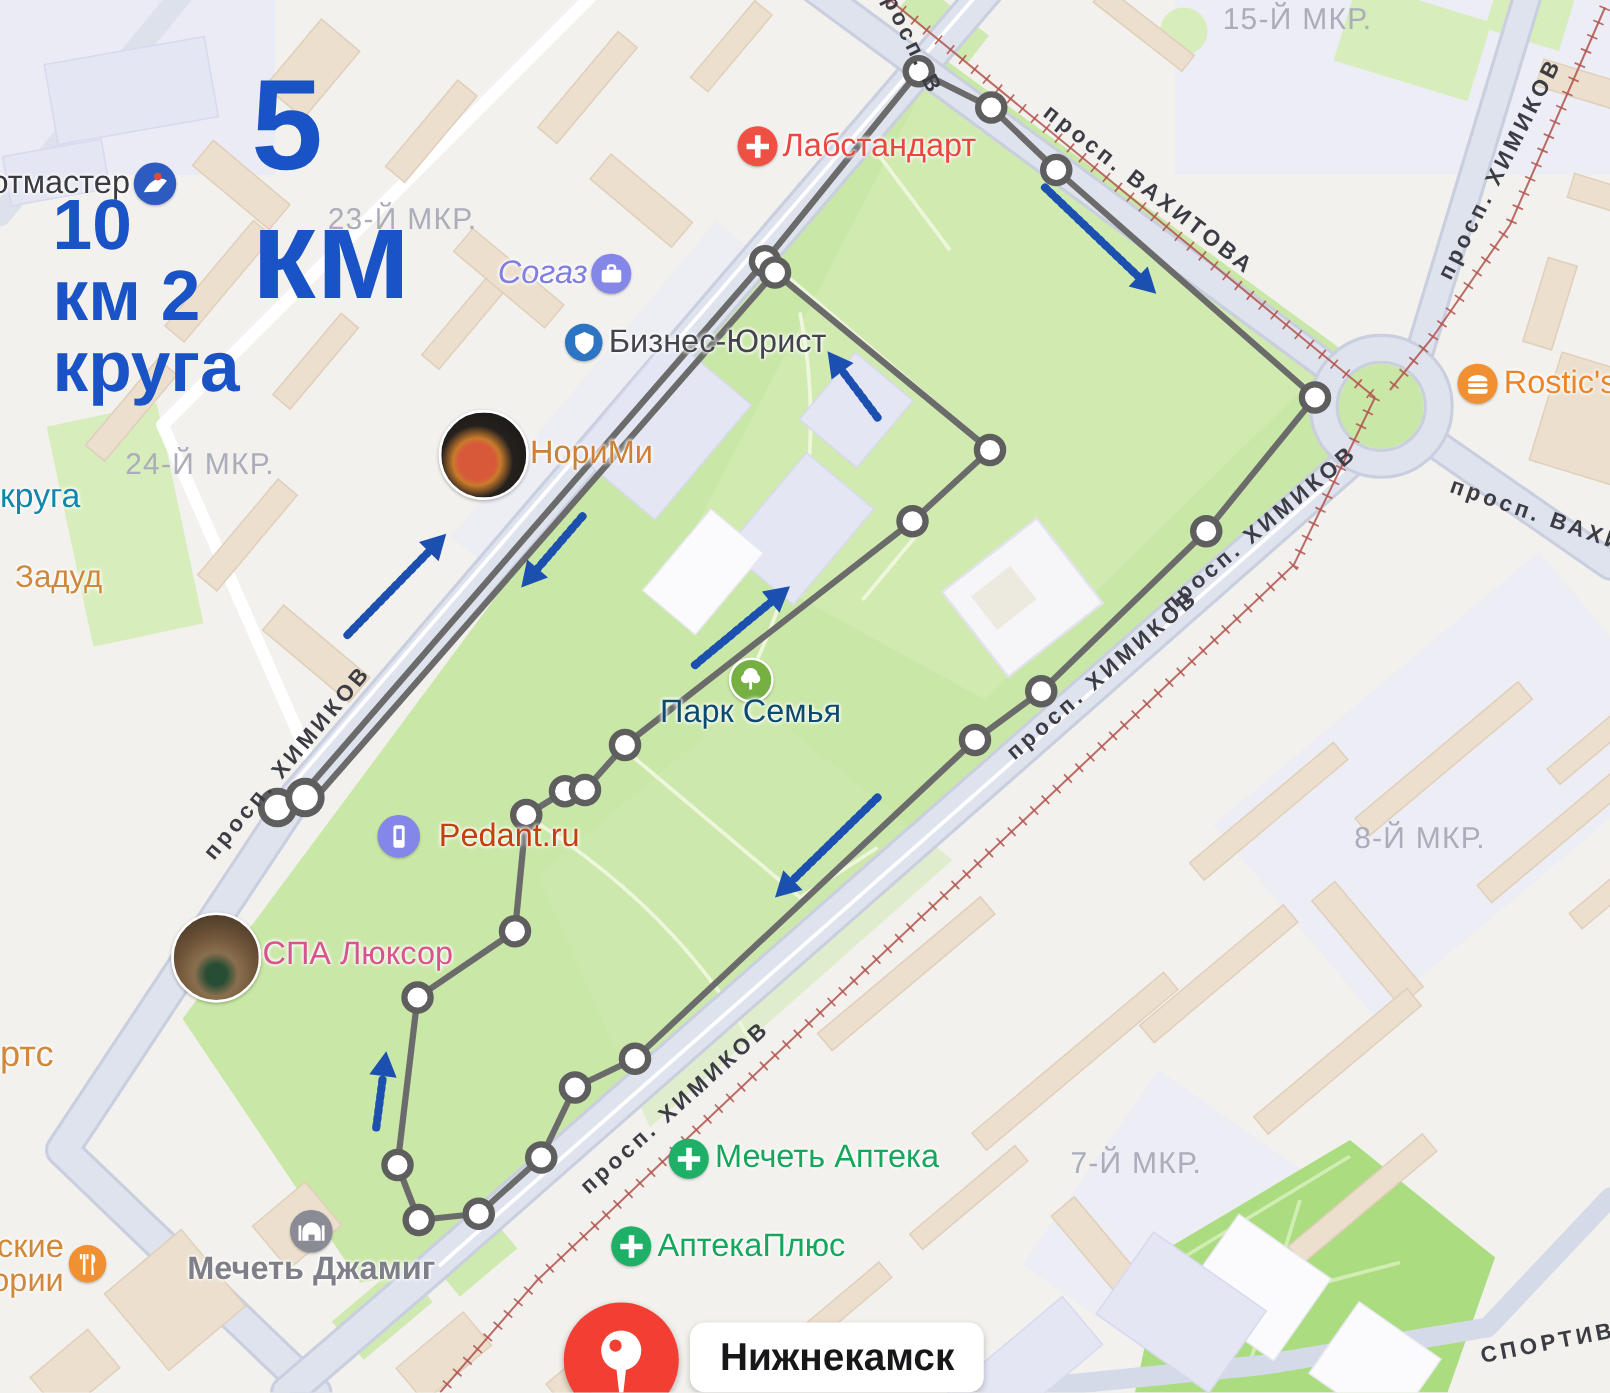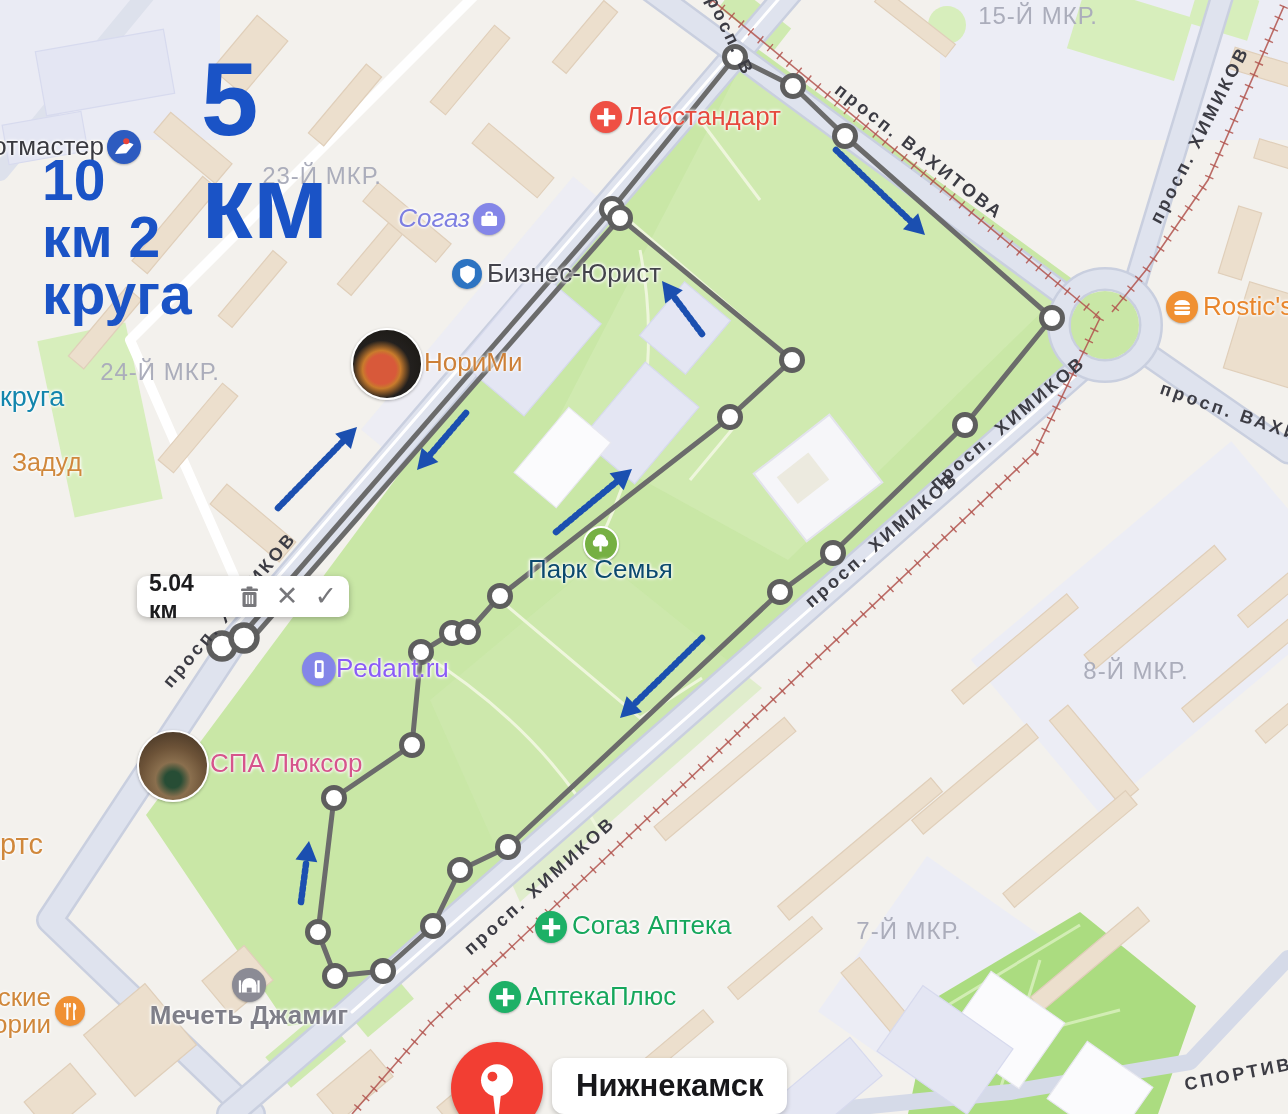--- a/index.html
+++ b/index.html
@@ -373,29 +373,29 @@
           <rect x="9" y="9" width="2" height="8" fill="#fff"></rect>
         </svg>
       </div>
       <div class="lbl poi-label" style="color: #0c4a6e; top: 569px; left: 528px; transform: translateY(-50%);">Парк Семья</div>
       <div class="poi-icon" style="left: 302px; top: 652px; width: 34px; height: 34px; background: rgb(132, 134, 232);">
         <svg width="66%" height="66%" viewBox="0 0 20 20">
           <rect x="6" y="2" width="8" height="16" rx="2" fill="#fff"></rect>
           <rect x="8" y="4.5" width="4" height="8" fill="#8486e8"></rect>
         </svg>
       </div>
-      <div class="lbl poi-label" style="color: #8b5cf6; top: 668px; left: 336px; transform: translateY(-50%); text-align: right;">Pedant.ru</div>
+      <div class="lbl poi-label" style="color: #c2410c; top: 668px; left: 351px; transform: translateY(-50%); text-align: right;">Pedant.ru</div>
       <div class="photo photo-spa" style="left: 137px; top: 730px; width: 68px; height: 68px;"></div>
       <div class="lbl poi-label" style="color: rgb(214, 85, 140); top: 763px; left: 210px; transform: translateY(-50%);">СПА Люксор</div>
       <div class="poi-icon" style="left: 535px; top: 911px; width: 32px; height: 32px; background: rgb(29, 176, 102);">
         <svg width="70%" height="70%" viewBox="0 0 20 20">
           <path d="M8 2 h4 v6 h6 v4 h-6 v6 h-4 v-6 H2 V8 h6 Z" fill="#fff"></path>
         </svg>
       </div>
-      <div class="lbl poi-label" style="color: rgb(22, 167, 92); top: 925px; left: 572px; transform: translateY(-50%);">Согаз Аптека</div>
+      <div class="lbl poi-label" style="color: rgb(22, 167, 92); top: 925px; left: 572px; transform: translateY(-50%);">Мечеть Аптека</div>
       <div class="poi-icon" style="left: 489px; top: 981px; width: 32px; height: 32px; background: rgb(29, 176, 102);">
         <svg width="70%" height="70%" viewBox="0 0 20 20">
           <path d="M8 2 h4 v6 h6 v4 h-6 v6 h-4 v-6 H2 V8 h6 Z" fill="#fff"></path>
         </svg>
       </div>
       <div class="lbl poi-label" style="color: rgb(22, 167, 92); top: 996px; left: 526px; transform: translateY(-50%);">АптекаПлюс</div>
       <div class="poi-icon" style="left: 232px; top: 968px; width: 34px; height: 34px; background: rgb(139, 139, 149);">
         <svg width="72%" height="72%" viewBox="0 0 20 20">
           <path d="M4 10 a6 6 0 0 1 12 0 v6 H4 Z" fill="#fff"></path>
           <rect x="1.5" y="6" width="1.8" height="10" fill="#fff"></rect>
@@ -418,39 +418,20 @@
           <path d="M4.5 2 v4 M9.5 2 v4" stroke="#fff" stroke-width="1.6"></path>
           <path d="M12.5 2 c2.5 0 3 2.5 3 4.5 c0 1.8 -1 2.5 -1.6 2.8 L14.5 18 h-2 Z" fill="#fff"></path>
         </svg>
       </div>
       <div class="lbl poi-label two-line" style="color: rgb(208, 136, 60); right: 1237px; top: 1011px; transform: translateY(-50%);">
         <div>ские</div>
         <div>ории</div>
       </div>
     </div>
 
-  <div id="measure-box">
-    <span id="measure-value">5.04 км</span>
-    <span class="mb-icon">
-      <svg width="21" height="22" viewBox="0 0 20 22">
-          <g fill="#77777b">
-            <rect x="3" y="6" width="14" height="15" rx="1.5"></rect>
-            <rect x="1.5" y="2.5" width="17" height="2.6" rx="1.2"></rect>
-            <rect x="7" y="0.5" width="6" height="2.4" rx="1"></rect>
-            <g stroke="#fff" stroke-width="1.6">
-              <line x1="7" y1="9" x2="7" y2="18"></line>
-              <line x1="10" y1="9" x2="10" y2="18"></line>
-              <line x1="13" y1="9" x2="13" y2="18"></line>
-            </g>
-          </g>
-        </svg>
-    </span>
-    <span class="mb-icon" style="font-size:27px;">✕</span>
-    <span class="mb-icon" style="font-size:27px;">✓</span>
-  </div>
 
   <div id="dist-overlay">
     <div id="dist-line1">5 км</div>
     <div id="dist-line2">10 км 2 круга</div>
   </div>
 
   <div id="pin-wrap">
     <div id="pin-label">Нижнекамск</div>
     <div id="pin-circle">
       <svg width="52" height="58" viewBox="-16 -20 32 38">

